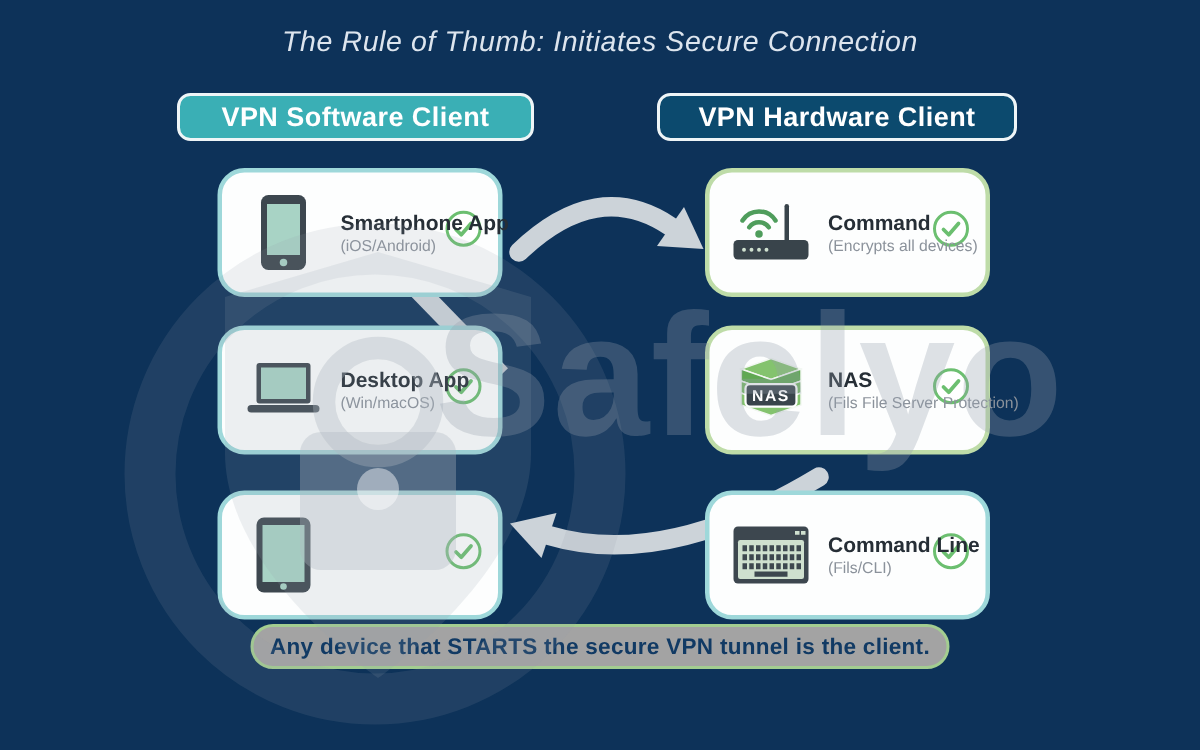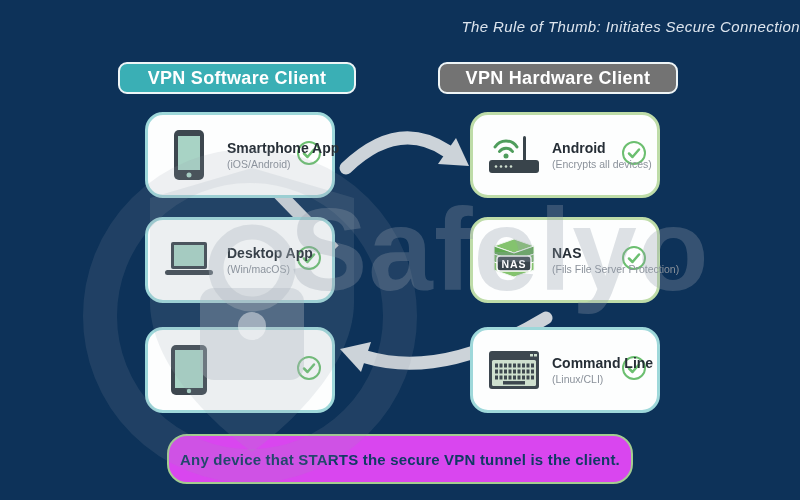--- a/index.html
+++ b/index.html
@@ -1,43 +1,43 @@
 <!DOCTYPE html>
 <html><head>
 <meta charset="utf-8">
 <style>
   html,body{margin:0;padding:0;width:800px;height:500px}
   body{background:#0d3259;font-family:"Liberation Sans",sans-serif;position:relative;overflow:hidden}
 
-  .title{position:absolute;top:18px;left:0;width:100%;text-align:right;
-         font-style:italic;font-size:15px;color:#dde5ee;letter-spacing:.4px}
+  .title{position:absolute;top:18px;left:0;width:100%;text-align:center;
+         font-style:italic;font-size:19px;color:#dde5ee;letter-spacing:.4px}
 
   .badge{position:absolute;top:62px;height:32px;border:2px solid #eef5f7;border-radius:9px;
          color:#fff;font-weight:bold;font-size:18px;display:flex;align-items:center;
          justify-content:center;box-sizing:border-box;letter-spacing:.3px;z-index:2}
   .badge.software{left:118px;width:238px;background:#3aafb5}
-  .badge.hardware{left:438px;width:240px;background:#737373}
+  .badge.hardware{left:438px;width:240px;background:#0c4a6e}
 
   .card{position:absolute;width:190px;height:86px;background:#fdfefe;border:3px solid;
         border-radius:18px;box-sizing:border-box;display:flex;align-items:center;
         padding:0 12px 0 14px;gap:11px;z-index:2}
   .colL{left:145px}.colR{left:470px}
   .r0{top:112px}.r1{top:217px}.r2{top:327px}
   .b-teal{border-color:#9ed8da}
   .b-green{border-color:#bedca8}
 
   .card-icon{flex:0 0 54px;display:flex;justify-content:center;align-items:center}
   .card-text{position:relative;z-index:2;min-width:0}
   .card-title{font-size:14px;font-weight:bold;color:#262e36;white-space:nowrap}
   .card-sub{font-size:10.5px;color:#8b929b;white-space:nowrap;margin-top:2px}
   .check{position:absolute;right:10px;top:50%;transform:translateY(-50%);z-index:1}
 
   .arrows{position:absolute;left:0;top:0;z-index:1}
 
-  .footer{position:absolute;top:434px;left:167px;width:466px;height:50px;background:#d946ef;
+  .footer{position:absolute;top:416px;left:167px;width:466px;height:30px;background:#a3a3a3;
           border:2px solid #a3cd90;border-radius:20px;display:flex;align-items:center;
           justify-content:center;box-sizing:border-box;font-weight:bold;font-size:15px;
           color:#113a64;z-index:3;letter-spacing:.2px}
 
   .watermark{position:absolute;left:0;top:0;width:676px;height:500px;z-index:6;pointer-events:none}
   .wm-text{position:absolute;left:290px;top:192px;font-size:116px;font-weight:bold;
            color:rgba(148,159,172,.30);letter-spacing:1px;line-height:1}
 </style>
 </head>
 <body>
@@ -123,21 +123,21 @@
       <circle cx="19" cy="24" r="2.5" fill="#4f9d5c"></circle>
       <rect x="36" y="4" width="3" height="26" rx="1.5" fill="#39444b"></rect>
       <rect x="2" y="28" width="50" height="13" rx="3" fill="#39444b"></rect>
       <circle cx="9" cy="34.5" r="1.3" fill="#cfe0cf"></circle>
       <circle cx="14" cy="34.5" r="1.3" fill="#cfe0cf"></circle>
       <circle cx="19" cy="34.5" r="1.3" fill="#cfe0cf"></circle>
       <circle cx="24" cy="34.5" r="1.3" fill="#cfe0cf"></circle>
     </svg>
   </span>
   <span class="card-text">
-    <div class="card-title">Android</div>
+    <div class="card-title">Command</div>
     <div class="card-sub">(Encrypts all devices)</div>
   </span>
   <span class="check">
     <svg width="26" height="26" viewBox="0 0 26 26">
       <circle cx="13" cy="13" r="11" fill="#ffffff" stroke="#6cbf70" stroke-width="2"></circle>
       <path d="M8 13.5 L11.5 17 L18 9.5" stroke="#6cbf70" stroke-width="2.5" fill="none" stroke-linecap="round" stroke-linejoin="round"></path>
     </svg>
   </span>
 </div>
 
@@ -172,21 +172,21 @@
       <rect x="46" y="4" width="3" height="2.5" fill="#cfe0cf"></rect>
       <rect x="4" y="10" width="44" height="26" rx="1.5" fill="#cfe0cf"></rect>
       <line x1="7" y1="15.5" x2="46" y2="15.5" stroke="#3d474f" stroke-width="4" stroke-dasharray="3 1.5"></line>
       <line x1="7" y1="21.5" x2="46" y2="21.5" stroke="#3d474f" stroke-width="4" stroke-dasharray="3 1.5"></line>
       <line x1="7" y1="27.5" x2="46" y2="27.5" stroke="#3d474f" stroke-width="4" stroke-dasharray="3 1.5"></line>
       <line x1="15" y1="32.8" x2="37" y2="32.8" stroke="#3d474f" stroke-width="3.5"></line>
     </svg>
   </span>
   <span class="card-text">
     <div class="card-title">Command Line</div>
-    <div class="card-sub">(Linux/CLI)</div>
+    <div class="card-sub">(Fils/CLI)</div>
   </span>
   <span class="check">
     <svg width="26" height="26" viewBox="0 0 26 26">
       <circle cx="13" cy="13" r="11" fill="#ffffff" stroke="#6cbf70" stroke-width="2"></circle>
       <path d="M8 13.5 L11.5 17 L18 9.5" stroke="#6cbf70" stroke-width="2.5" fill="none" stroke-linecap="round" stroke-linejoin="round"></path>
     </svg>
   </span>
 </div>
 
 <div class="footer">Any device that STARTS the secure VPN tunnel is the client.</div>

